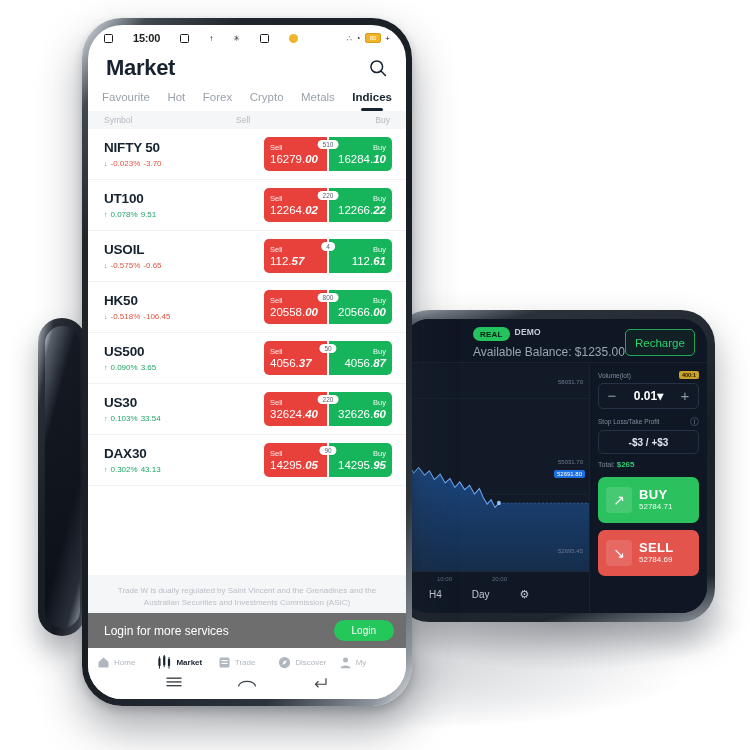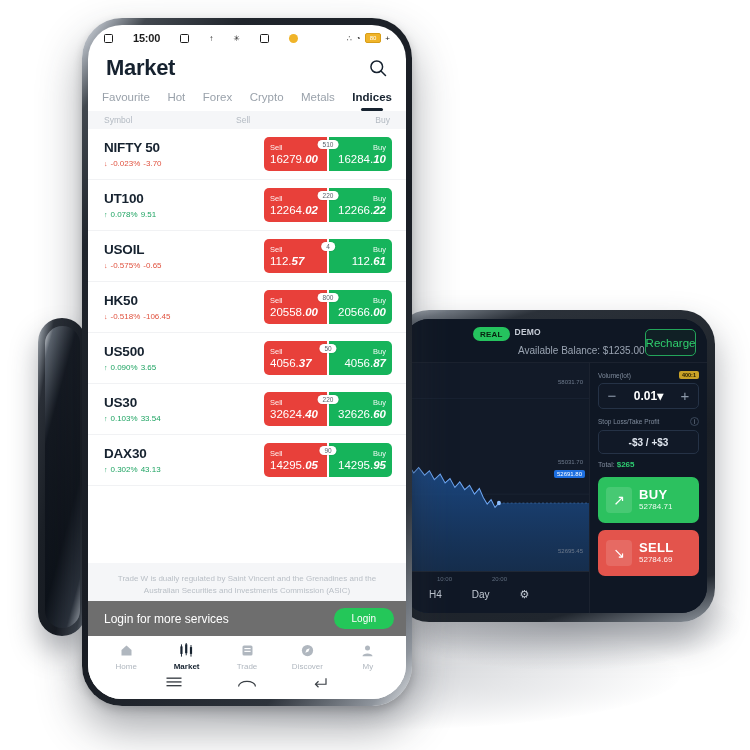--- a/index.html
+++ b/index.html
@@ -48,21 +48,21 @@
     padding:8px 12px 0 14px; background:#0f1724;
     border-bottom:1px solid rgba(255,255,255,.05);
   }
   .rs-acct{ display:flex; flex-direction:column; align-items:flex-start; margin-left:56px; }
   .rs-toggle{ display:flex; align-items:flex-start; gap:5px; }
   .rs-pill{
     background:#25c35e; color:#08210f; font-size:8px; font-weight:bold;
     border-radius:9px; padding:2.5px 7px; letter-spacing:.2px;
   }
   .rs-demo{ color:#c6ccd6; font-size:8.5px; font-weight:bold; letter-spacing:.2px; }
-  .rs-balance{ color:#9aa4b2; font-size:10px; margin-top:4px; white-space:nowrap;margin-left:45px; }
+  .rs-balance{ color:#9aa4b2; font-size:12px; margin-top:4px; white-space:nowrap; }
   .rs-recharge{
     width:112px; height:27px; border:1px solid #23a55a; border-radius:5px;
     color:#2fcf6d; font-size:11.5px; display:flex; align-items:center; justify-content:center;
     background:rgba(20,60,40,.25); margin-top:2px;
   }
   .rs-body{ position:absolute; left:0; right:0; top:44px; bottom:0; display:flex; }
 
   .rs-chart{ position:relative; flex:1; background:#121a28; overflow:hidden; }
   .rs-chart svg{ position:absolute; inset:0; width:100%; height:100%; }
   .rs-axislbl{ position:absolute; color:#6d7a8c; font-size:6px; }
@@ -188,21 +188,21 @@
     padding:10px 24px 4px; line-height:1.5;
   }
   .loginbar{
     background:#6e6e6e; display:flex; align-items:center; justify-content:space-between;
     padding:7px 12px 7px 16px;
   }
   .loginbar .txt{ color:#fff; font-size:12px; }
   .loginbtn{ background:#24c759; color:#fff; font-size:10px; border-radius:14px; padding:5px 18px; }
 
   .bottomnav{ background:#fff; display:flex; padding:6px 8px 2px; }
-  .navitem{ flex:1; display:flex; flex-direction:column; align-items:center; gap:3px; }
+  .navitem{ flex:1; display:flex; flex-direction:row; align-items:center; gap:3px; }
   .navicon{ height:17px; display:flex; align-items:center; }
   .navlabel{ font-size:8px; color:#b0b7bf; }
   .navitem.active .navlabel{ color:#16222f; font-weight:bold; }
 
   .sysnav{ display:flex; align-items:center; justify-content:space-around;
            padding:2px 50px 6px; background:#fff; }
   .sysnav span{ color:#3a3f45; }
 </style>
 </head>
 <body>

